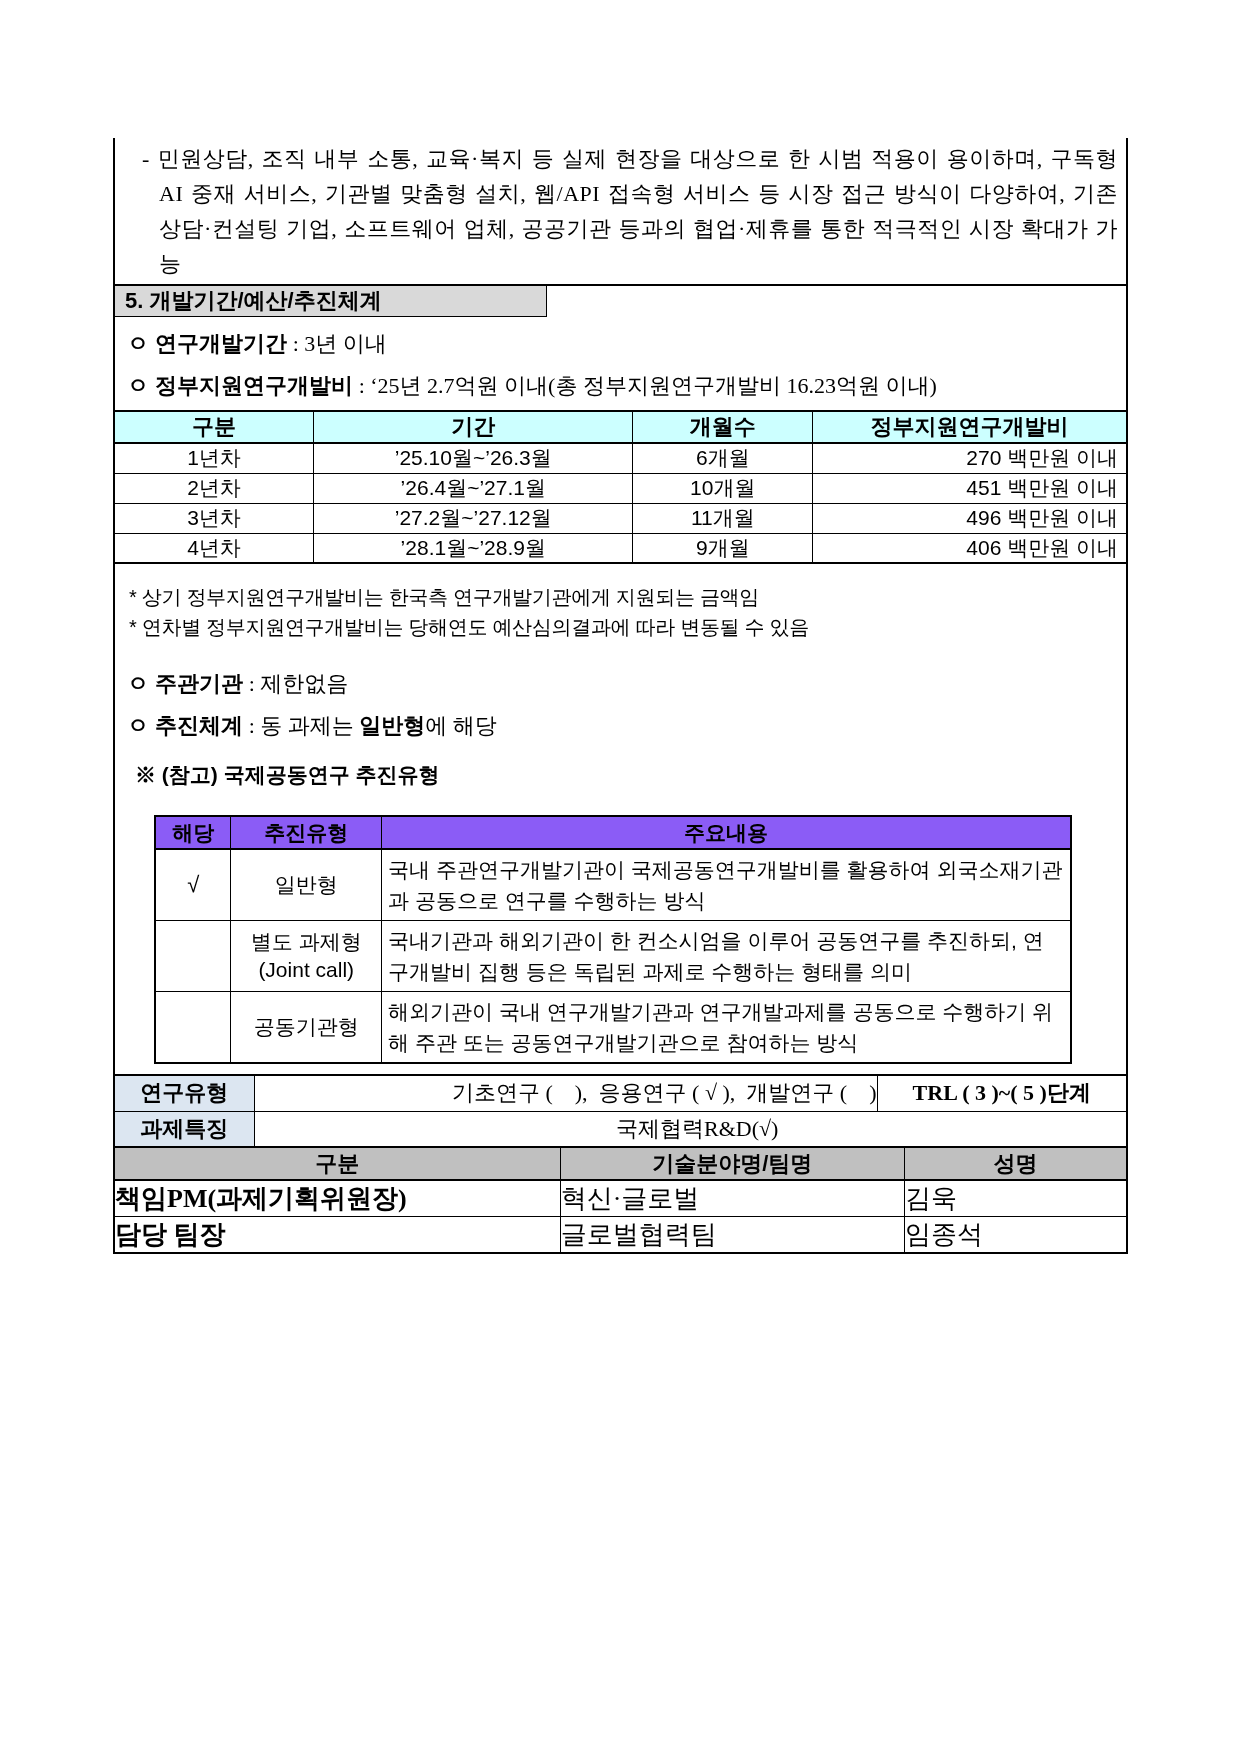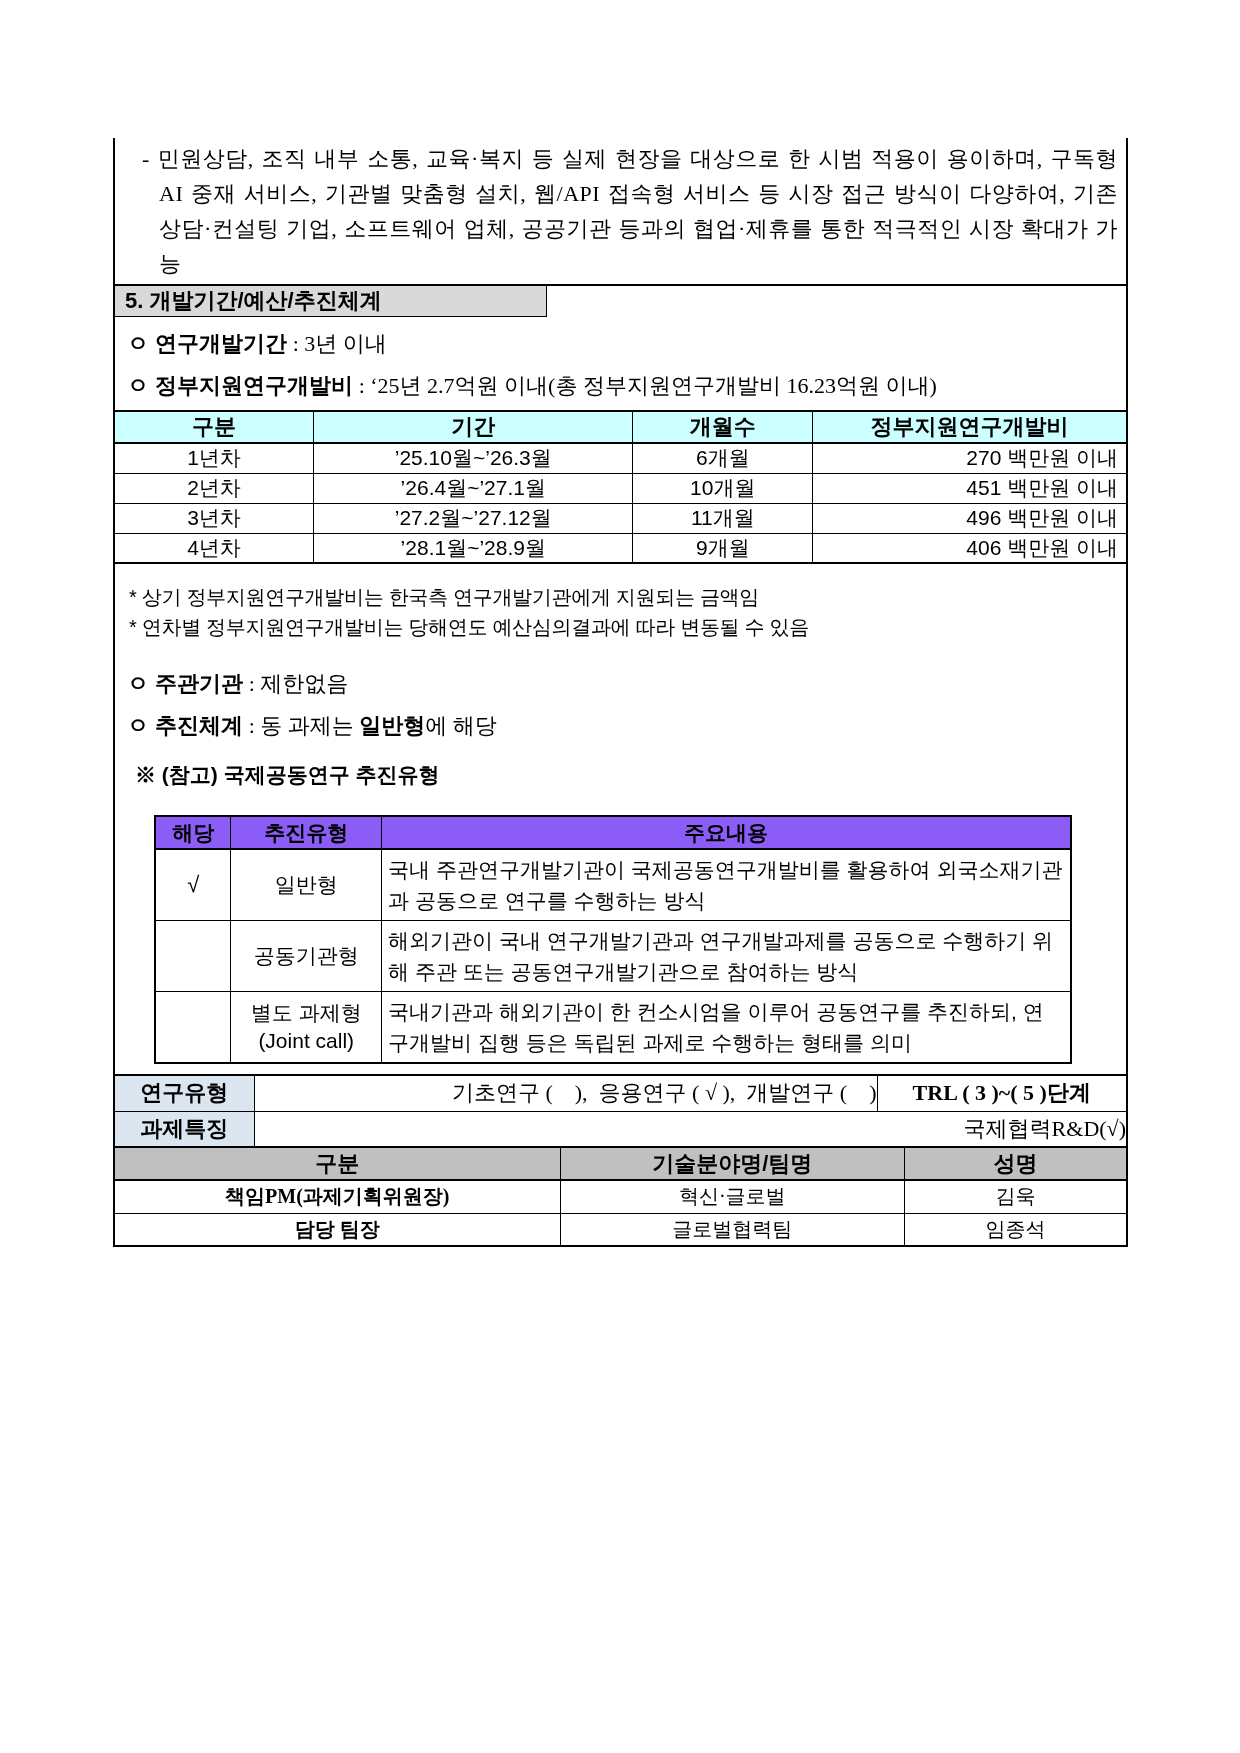--- a/index.html
+++ b/index.html
@@ -88,32 +88,32 @@
 
   
   .meta-table { width: 100%; border: 2px solid #000; }
   .meta-table td { height: 36px; font-size: 22px; }
   .meta-table .m-label {
     background: #dce6f1; width: 140px; text-align: center;
     font-family: "Liberation Sans", sans-serif; font-weight: bold;
   }
   .meta-table .m-value { text-align: right; }
   .meta-table .m-trl { width: 250px; text-align: center; font-weight: bold; }
-  .meta-table .m-feature { text-align: right; padding-left: 14px; border-radius: 15px; }
+  .meta-table .m-feature { text-align: center; padding-left: 14px; border-radius: 15px; }
   .pre { white-space: pre; }
 
   
   .pm-table { width: 100%; border: 2px solid #000; margin-top: -2px; }
   .pm-table th {
     background: #c0c0c0; height: 33px;
     font-family: "Liberation Sans", sans-serif;
     font-size: 22px; font-weight: bold; text-align: center;
     border-bottom: 2px solid #000;
   }
-  .pm-table td { height: 33px; font-size: 20px; text-align: center; }
+  .pm-table td { height: 33px; font-size: 26px; text-align: left; }
   .pm-table td.pm-role { font-weight: bold; }
   .pm-table .col-role { width: 447px; }
   .pm-table .col-field { width: 345px; }
   .pm-table .col-name { width: 223px; }
 </style>
 </head>
 <body>
 
 <div class="page">
   <div class="doc">
@@ -210,30 +210,30 @@
           </tr>
         </thead>
         <tbody>
           <tr class="content-row">
             <td class="c-check">√</td>
             <td class="c-type">일반형</td>
             <td class="c-desc">국내 주관연구개발기관이 국제공동연구개발비를 활용하여 외국소재기관과 공동으로 연구를 수행하는 방식</td>
           </tr>
           <tr class="content-row">
             <td class="c-check"></td>
-            <td class="c-type">공동기관형</td>
-            <td class="c-desc">해외기관이 국내 연구개발기관과 연구개발과제를 공동으로 수행하기 위해 주관 또는 공동연구개발기관으로 참여하는 방식</td>
-          </tr>
-          <tr class="content-row">
-            <td class="c-check"></td>
             <td class="c-type">
               <div>별도 과제형</div>
               <div>(Joint call)</div>
             </td>
             <td class="c-desc">국내기관과 해외기관이 한 컨소시엄을 이루어 공동연구를 추진하되, 연구개발비 집행 등은 독립된 과제로 수행하는 형태를 의미</td>
+          </tr>
+          <tr class="content-row">
+            <td class="c-check"></td>
+            <td class="c-type">공동기관형</td>
+            <td class="c-desc">해외기관이 국내 연구개발기관과 연구개발과제를 공동으로 수행하기 위해 주관 또는 공동연구개발기관으로 참여하는 방식</td>
           </tr>
         </tbody>
       </table>
     </div>
 
     <table class="meta-table">
       <tbody>
         <tr>
           <td class="m-label">연구유형</td>
           <td class="m-value pre">기초연구 (    ),  응용연구 ( √ ),  개발연구 (    )</td>

